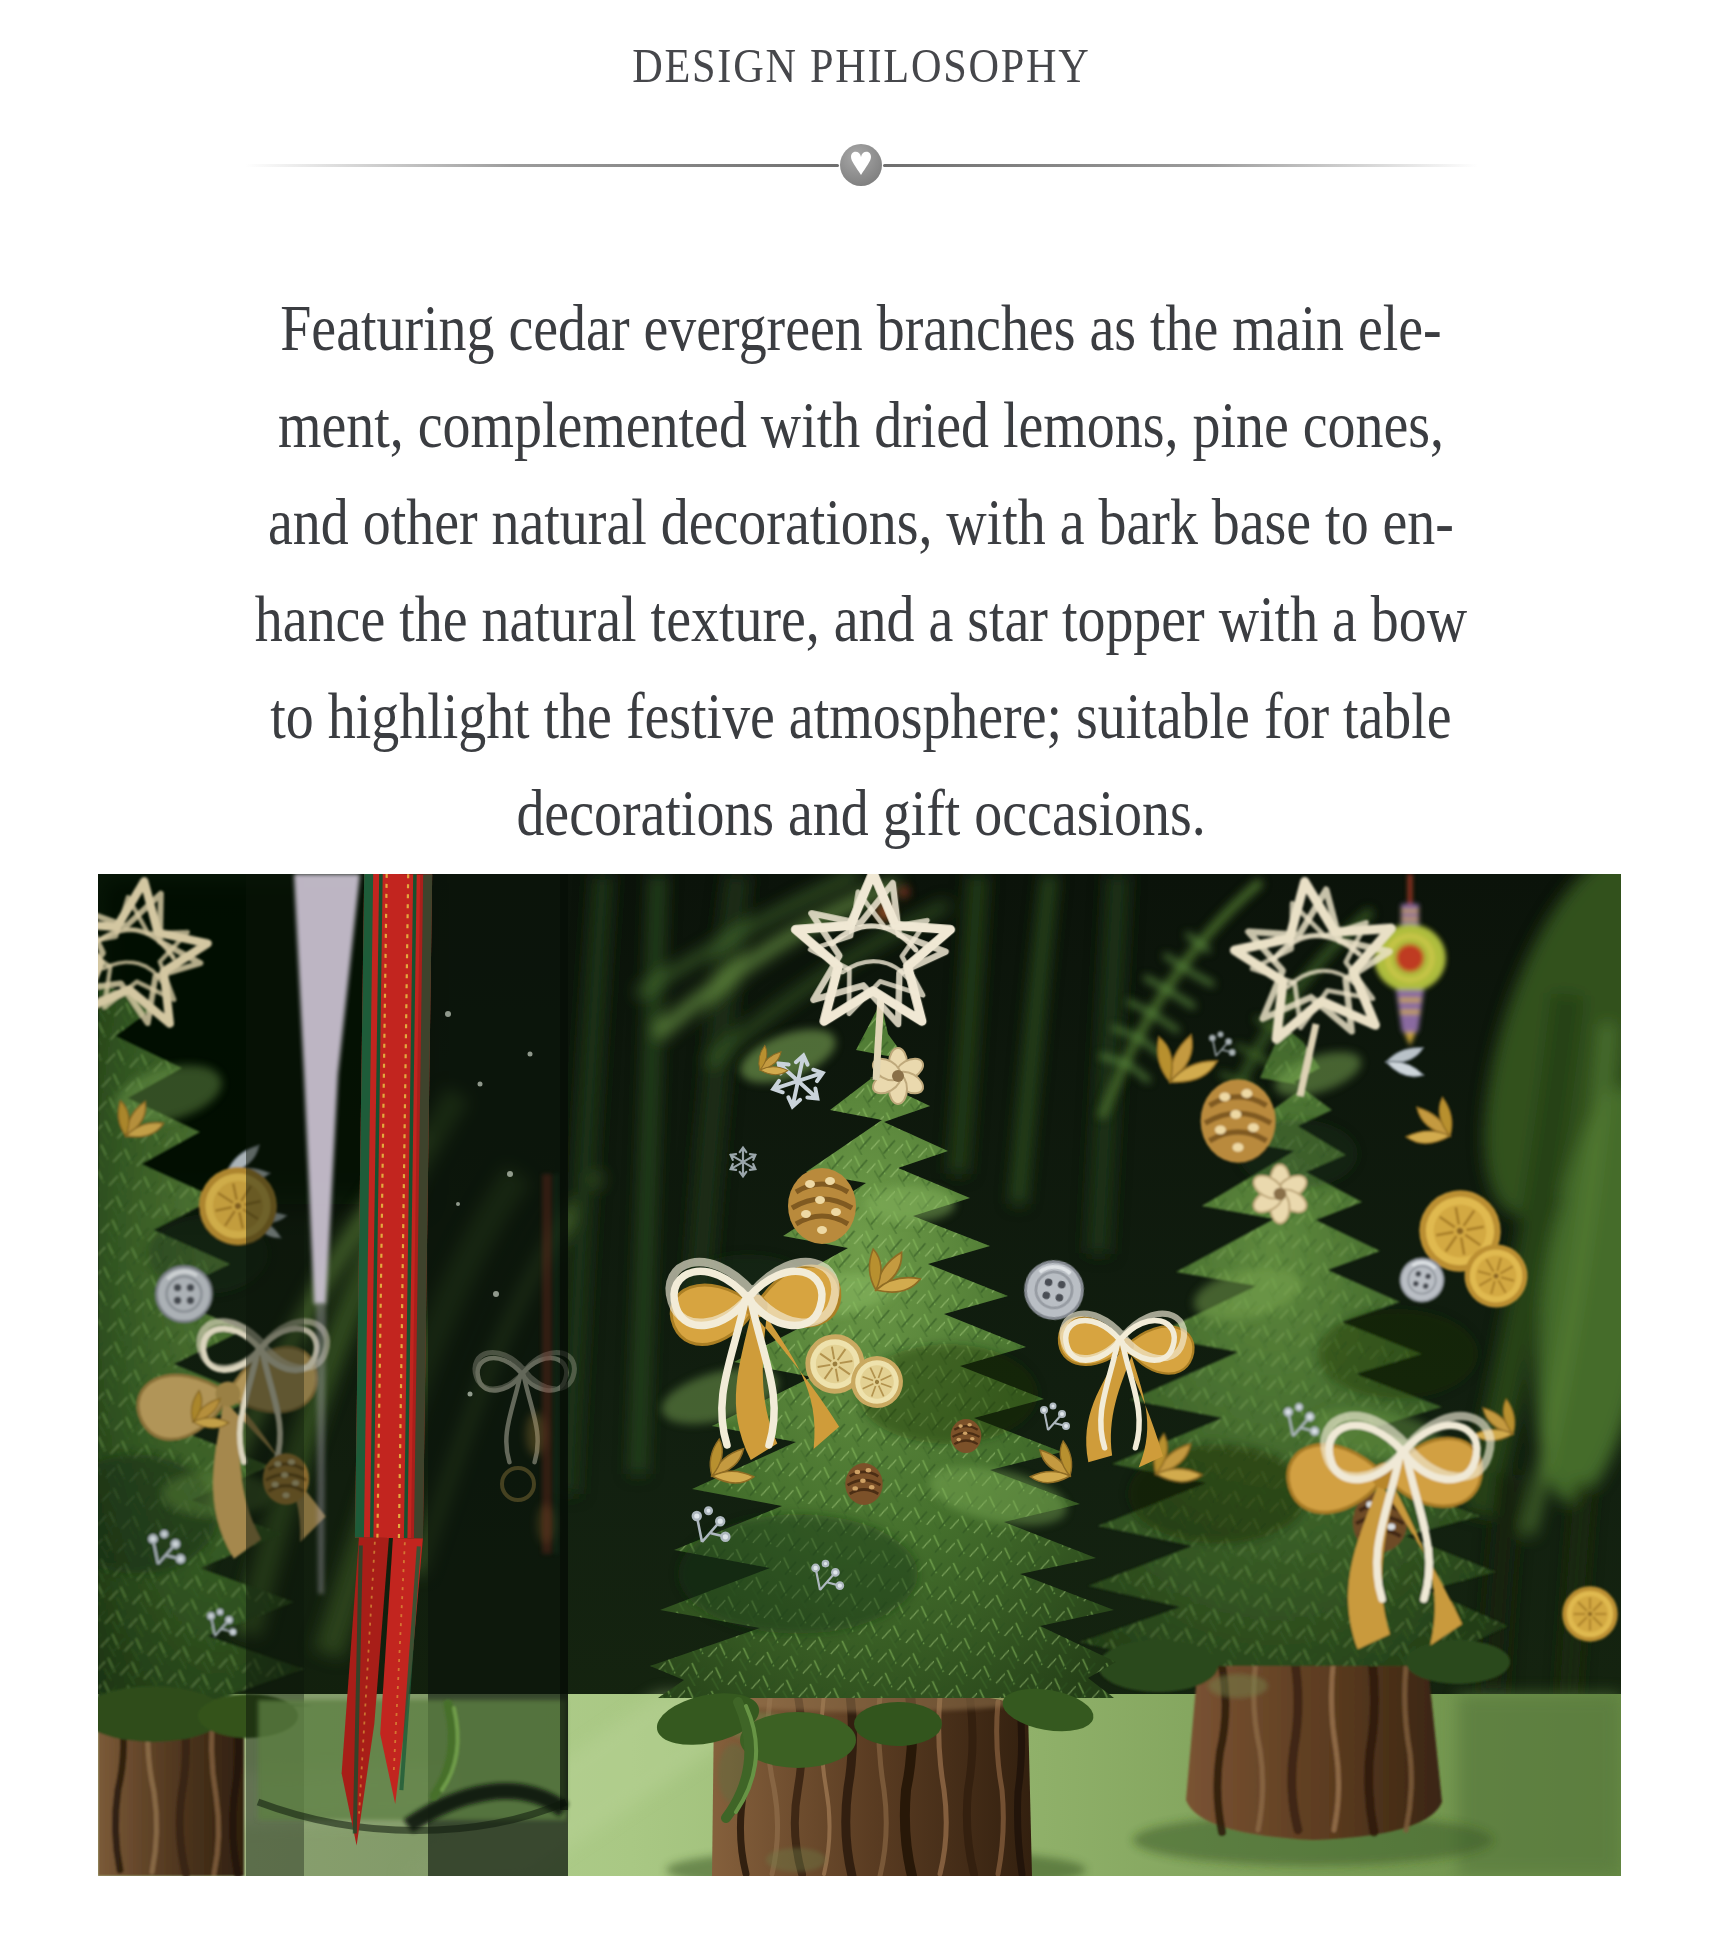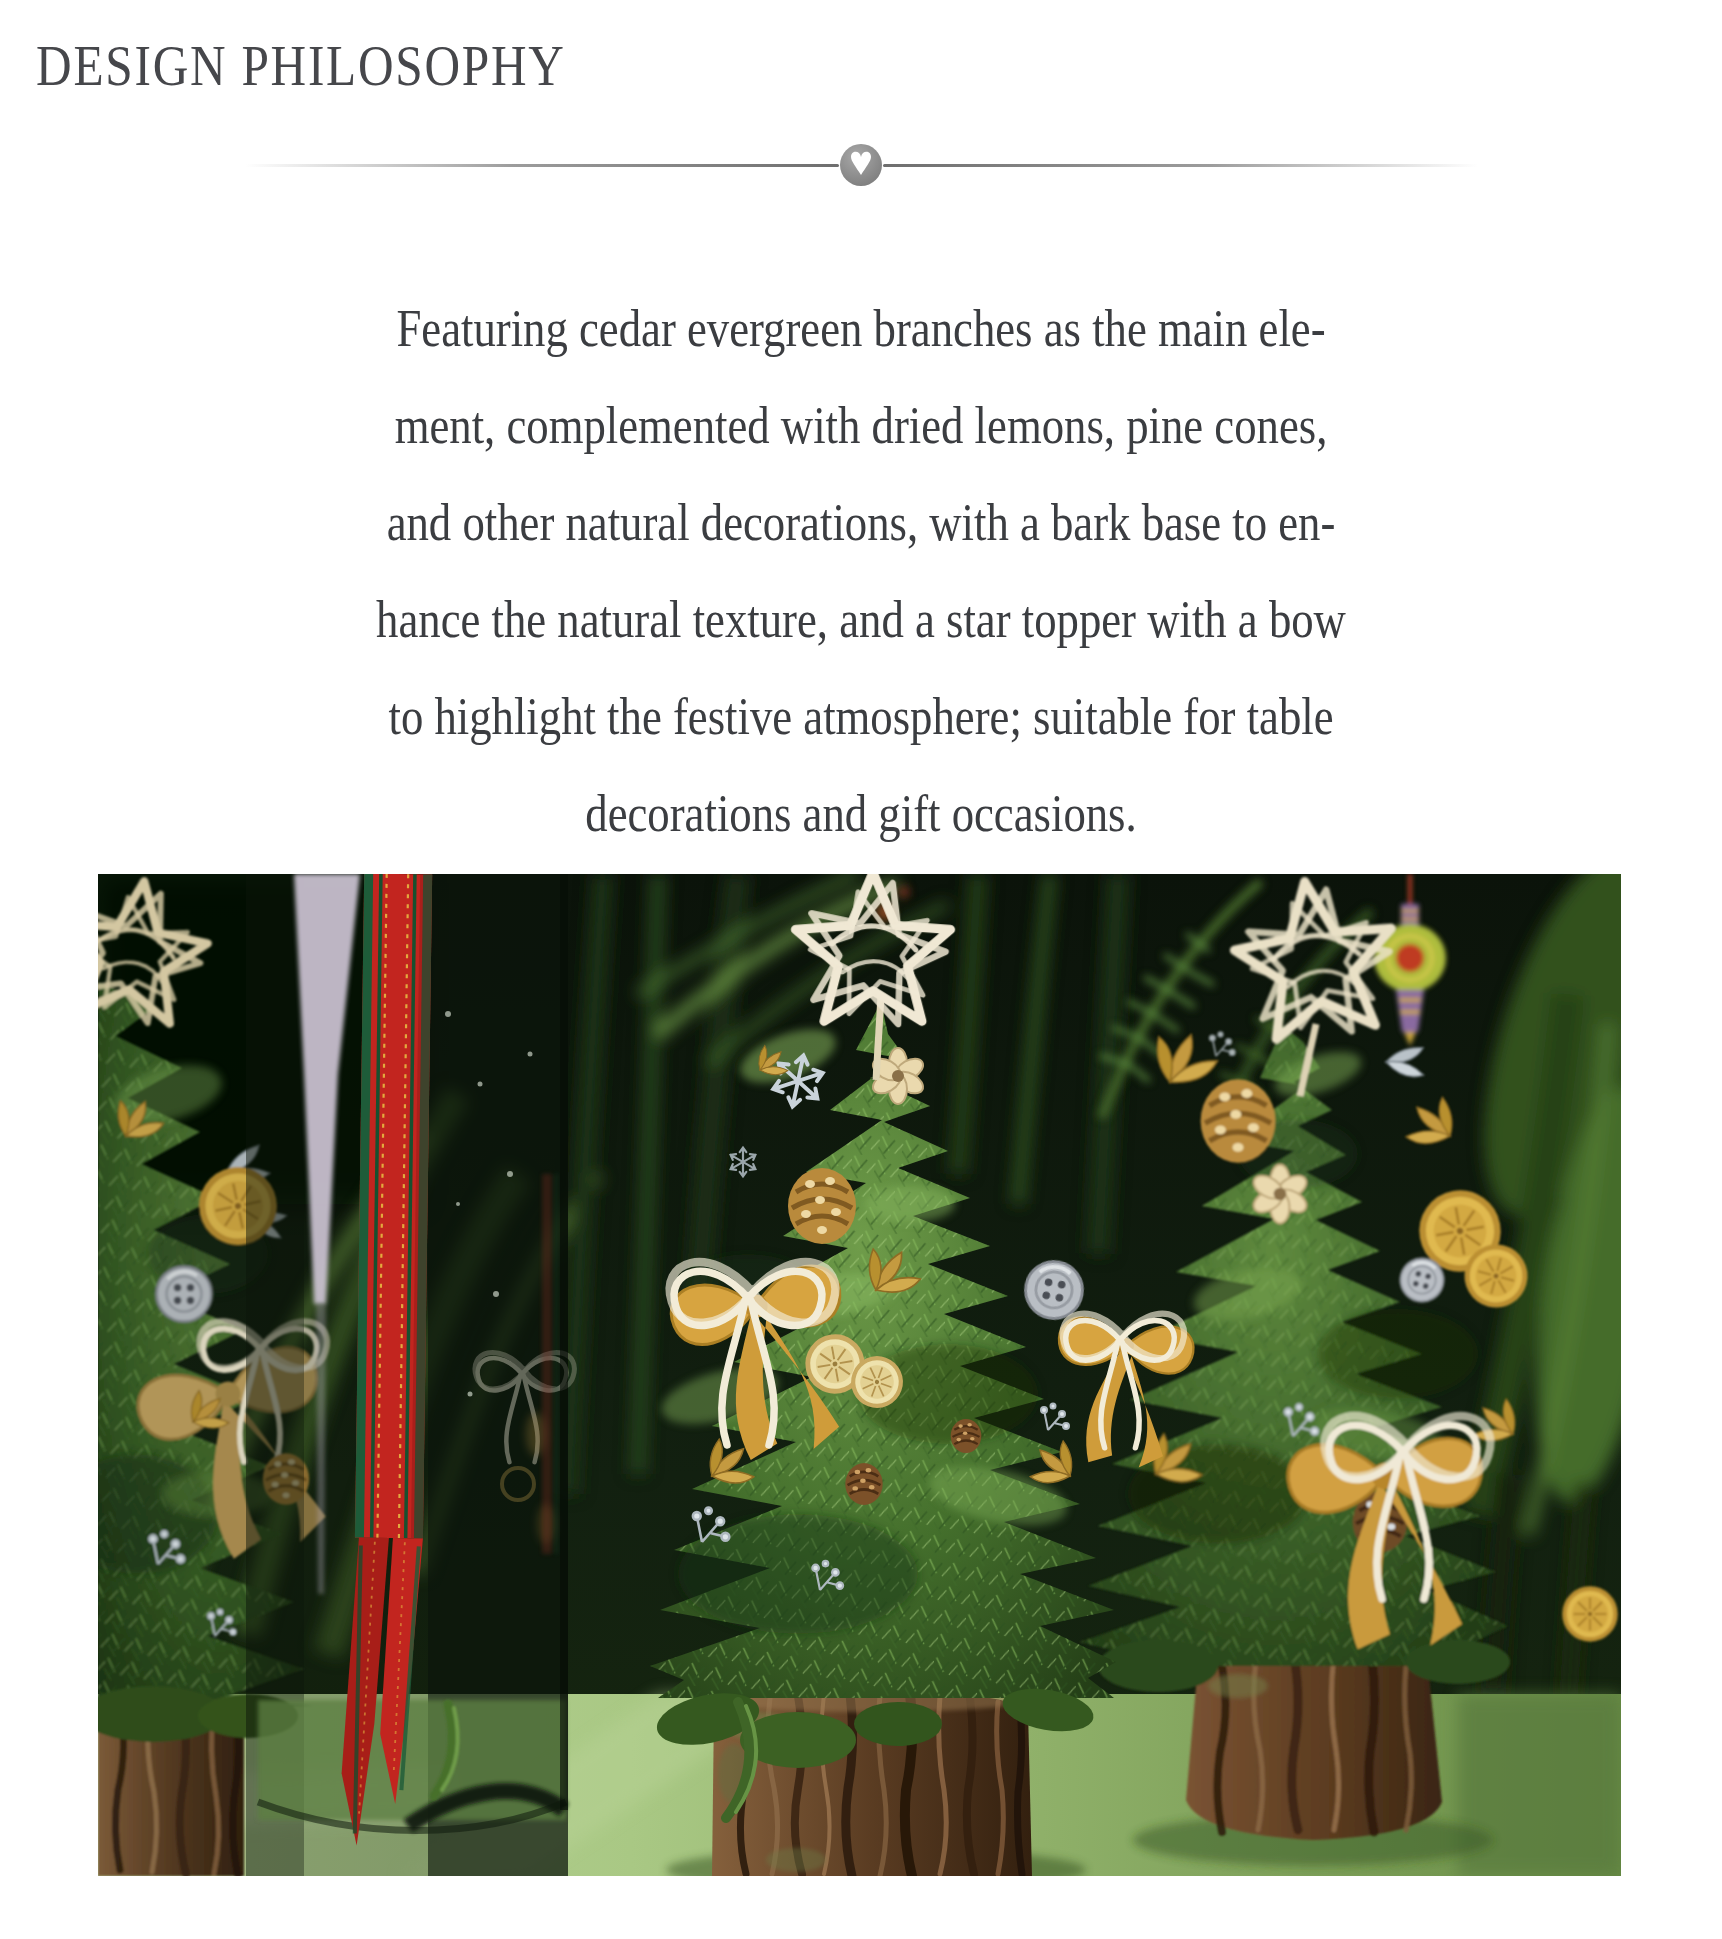--- a/index.html
+++ b/index.html
@@ -1,27 +1,27 @@
 <!DOCTYPE html>
 <html><head>
 <meta charset="utf-8">
 <style>
   html,body{margin:0;padding:0;background:#ffffff;}
   .page{width:1722px;height:1939px;background:#fff;overflow:hidden;
         font-family:"Liberation Serif","DejaVu Serif",serif;}
-  .title{padding-top:30px;text-align:left;font-size:56px;line-height:72px;
+  .title{padding-top:30px;text-align:center;font-size:48px;line-height:72px;
          color:#46474b;letter-spacing:2px;white-space:nowrap;text-decoration:underline;}
   .title .squeeze{display:inline-block;transform:scaleX(.88);transform-origin:center;}
   .divider{margin:40px auto 0;width:1233px;height:46px;display:flex;align-items:center;}
   .divider .line{flex:1;height:3px;border-radius:2px;}
   .line-left{background:linear-gradient(to right,rgba(140,140,140,0),#9c9c9c 45%,#6e6e6e);}
   .line-right{background:linear-gradient(to left,rgba(140,140,140,0),#9c9c9c 45%,#6e6e6e);}
   .divider .orn{width:46px;height:46px;margin:0 -1px;flex:0 0 auto;}
   .paragraph{margin-top:92px;text-align:center;color:#3b3d41;
-             font-size:52px;line-height:97px;}
+             font-size:65px;line-height:97px;}
   .pline{white-space:nowrap;transform:scaleX(.86);transform-origin:center;}
   .photo{display:block;margin:12px 0 0 98px;width:1523px;height:1002px;}
 </style>
 </head>
 <body>
 
 <div class="page">
 
   <div class="title"><span class="squeeze">DESIGN PHILOSOPHY</span></div>
 

